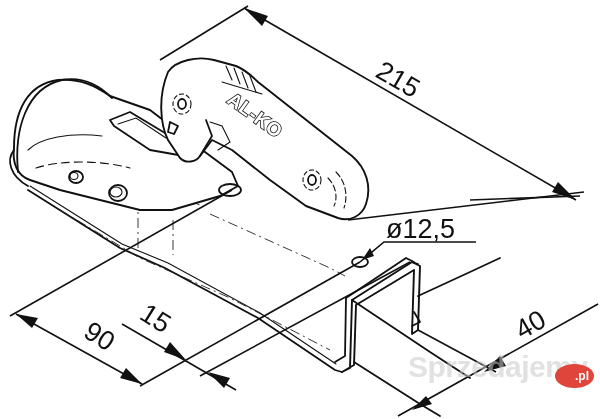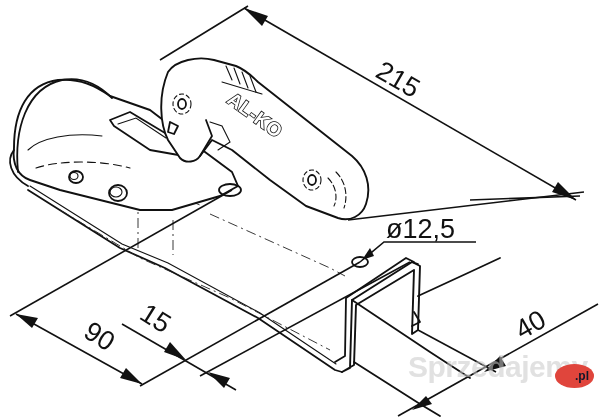--- a/index.html
+++ b/index.html
@@ -11,21 +11,21 @@
   .dash { stroke: #222; stroke-width: 0.9; fill: none; stroke-dasharray: 10 4 2 4; }
   .dim { stroke: #111; stroke-width: 1.6; fill: none; }
   .arrow { fill: #111; }
   .body { fill: #fff; stroke: #111; stroke-width: 1.9; stroke-linejoin: round; }
   .dimtext { font-family: "Liberation Sans", sans-serif; font-size: 27px; fill: #111; }
   .brand { font-family: "Liberation Sans", sans-serif; font-weight: bold; font-size: 19px;
            fill: #fff; stroke: #111; stroke-width: 1.6; paint-order: stroke; letter-spacing: 0.5px; }
   .wm { position: absolute; left: 408px; top: 350px; font-family: "Liberation Sans", sans-serif;
         font-weight: bold; font-size: 30px; color: rgba(200,200,200,0.55); letter-spacing: -0.5px; }
   .wm-badge { position: absolute; left: 555px; top: 364px; width: 24px; height: 24px; border-radius: 50%;
-              background: #e0453c; color: #0f172a; font-family: "Liberation Sans", sans-serif;
+              background: #e0453c; color: #ffffff; font-family: "Liberation Sans", sans-serif;
               font-weight: bold; font-size: 12px; line-height: 24px; text-align: center; padding-left: 15px; }
 </style>
 </head>
 <body>
 
 <svg id="drawing" viewBox="0 0 600 419" xmlns="http://www.w3.org/2000/svg">
 
   <g>
 
     <path class="ln" d="M28,190 L120,248 L165,268 L258,318 L335,370 L342,372"></path>

